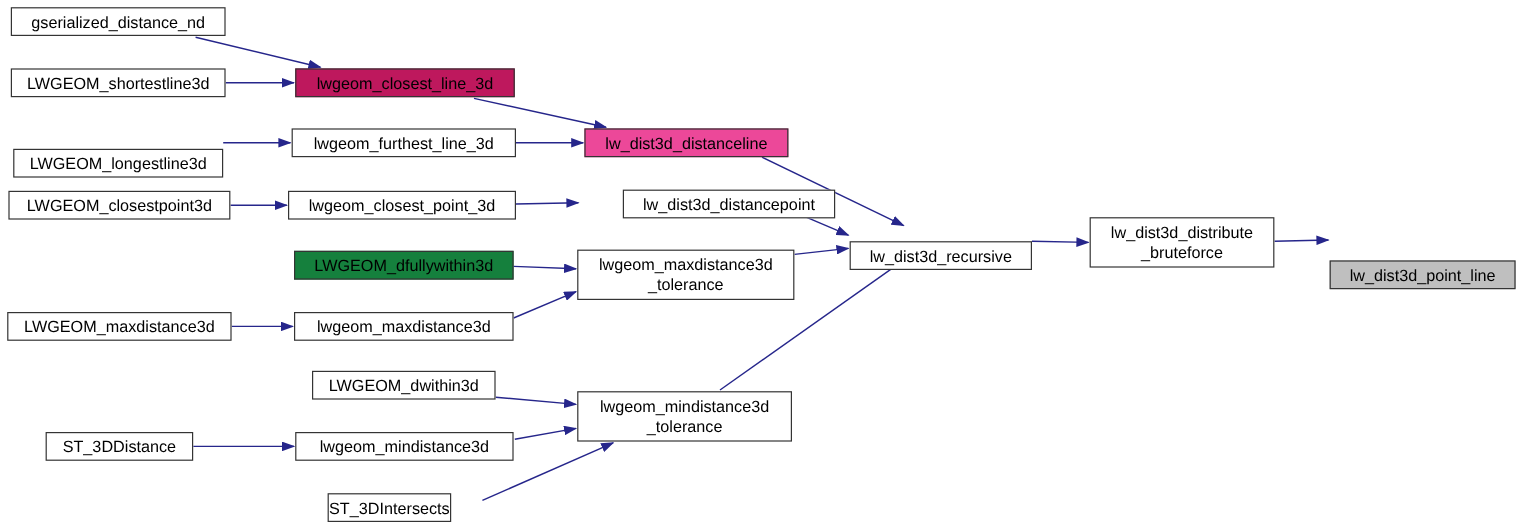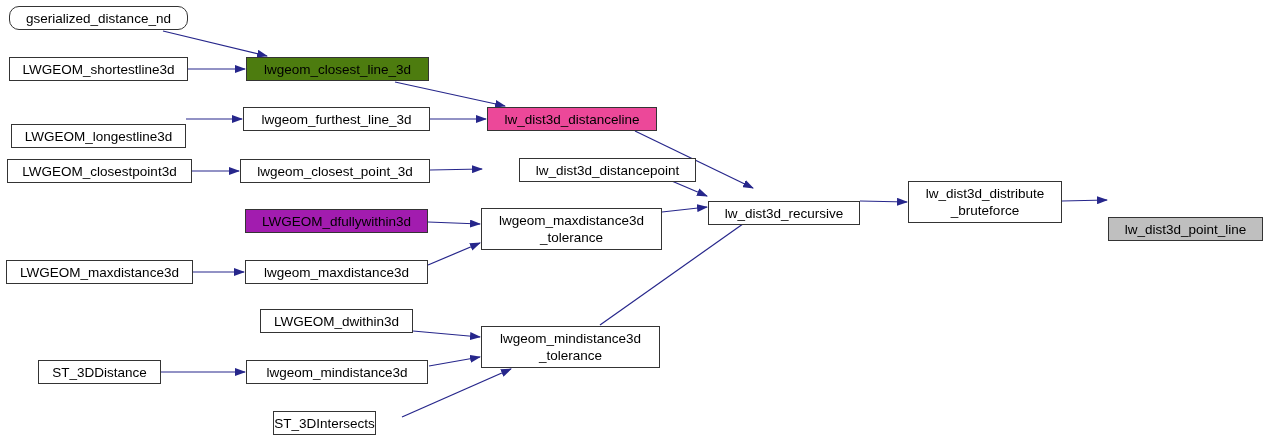--- a/index.html
+++ b/index.html
@@ -63,48 +63,48 @@
         <line x1="600" y1="325" x2="757" y2="214" stroke="#26268b" stroke-width="1.2" marker-end="url(#arrowhead)"></line>
         <line x1="860" y1="201" x2="907" y2="202" stroke="#26268b" stroke-width="1.2" marker-end="url(#arrowhead)"></line>
         <line x1="1062" y1="201" x2="1107" y2="200" stroke="#26268b" stroke-width="1.2" marker-end="url(#arrowhead)"></line>
         <line x1="413" y1="331" x2="480" y2="337" stroke="#26268b" stroke-width="1.2" marker-end="url(#arrowhead)"></line>
         <line x1="161" y1="372" x2="245" y2="372" stroke="#26268b" stroke-width="1.2" marker-end="url(#arrowhead)"></line>
         <line x1="429" y1="366" x2="480" y2="357" stroke="#26268b" stroke-width="1.2" marker-end="url(#arrowhead)"></line>
         <line x1="402" y1="417" x2="511" y2="369" stroke="#26268b" stroke-width="1.2" marker-end="url(#arrowhead)"></line>
       </g>
   </svg>
   <div id="node-layer">
-      <div class="node" style="left: 9px; top: 6px; width: 179px; height: 24px; border-color: rgb(52, 52, 52); background: rgb(255, 255, 255); color: rgb(0, 0, 0); border-radius: 10px;">
+      <div class="node" style="left: 9px; top: 6px; width: 179px; height: 24px; border-color: rgb(52, 52, 52); background: rgb(255, 255, 255); color: rgb(0, 0, 0);">
         <div>gserialized_distance_nd</div>
       </div>
       <div class="node" style="left: 9px; top: 57px; width: 179px; height: 24px; border-color: rgb(52, 52, 52); background: rgb(255, 255, 255); color: rgb(0, 0, 0);">
         <div>LWGEOM_shortestline3d</div>
       </div>
-      <div class="node" style="left: 246px; top: 57px; width: 183px; height: 24px; border-color: rgb(52, 52, 52); background: #4d7c0f; color: rgb(0, 0, 0);">
+      <div class="node" style="left: 246px; top: 57px; width: 183px; height: 24px; border-color: rgb(52, 52, 52); background: #be185d; color: rgb(0, 0, 0);">
         <div>lwgeom_closest_line_3d</div>
       </div>
       <div class="node" style="left: 11px; top: 124px; width: 175px; height: 24px; border-color: rgb(52, 52, 52); background: rgb(255, 255, 255); color: rgb(0, 0, 0);">
         <div>LWGEOM_longestline3d</div>
       </div>
       <div class="node" style="left: 243px; top: 107px; width: 187px; height: 24px; border-color: rgb(52, 52, 52); background: rgb(255, 255, 255); color: rgb(0, 0, 0);">
         <div>lwgeom_furthest_line_3d</div>
       </div>
       <div class="node" style="left: 487px; top: 107px; width: 170px; height: 24px; border-color: rgb(52, 52, 52); background: #ec4899; color: rgb(0, 0, 0);">
         <div>lw_dist3d_distanceline</div>
       </div>
       <div class="node" style="left: 7px; top: 159px; width: 185px; height: 24px; border-color: rgb(52, 52, 52); background: rgb(255, 255, 255); color: rgb(0, 0, 0);">
         <div>LWGEOM_closestpoint3d</div>
       </div>
       <div class="node" style="left: 240px; top: 159px; width: 190px; height: 24px; border-color: rgb(52, 52, 52); background: rgb(255, 255, 255); color: rgb(0, 0, 0);">
         <div>lwgeom_closest_point_3d</div>
       </div>
       <div class="node" style="left: 483px; top: 158px; width: 177px; height: 24px; border-color: rgb(52, 52, 52); background: rgb(255, 255, 255); color: rgb(0, 0, 0); margin-left: 36px;">
         <div>lw_dist3d_distancepoint</div>
       </div>
-      <div class="node" style="left: 245px; top: 209px; width: 183px; height: 24px; border-color: rgb(52, 52, 52); background: #a21caf; color: rgb(0, 0, 0);">
+      <div class="node" style="left: 245px; top: 209px; width: 183px; height: 24px; border-color: rgb(52, 52, 52); background: #15803d; color: rgb(0, 0, 0);">
         <div>LWGEOM_dfullywithin3d</div>
       </div>
       <div class="node" style="left: 481px; top: 208px; width: 181px; height: 42px; border-color: rgb(52, 52, 52); background: rgb(255, 255, 255); color: rgb(0, 0, 0);">
         <div>lwgeom_maxdistance3d</div>
         <div>_tolerance</div>
       </div>
       <div class="node" style="left: 6px; top: 260px; width: 187px; height: 24px; border-color: rgb(52, 52, 52); background: rgb(255, 255, 255); color: rgb(0, 0, 0);">
         <div>LWGEOM_maxdistance3d</div>
       </div>
       <div class="node" style="left: 245px; top: 260px; width: 183px; height: 24px; border-color: rgb(52, 52, 52); background: rgb(255, 255, 255); color: rgb(0, 0, 0);">

